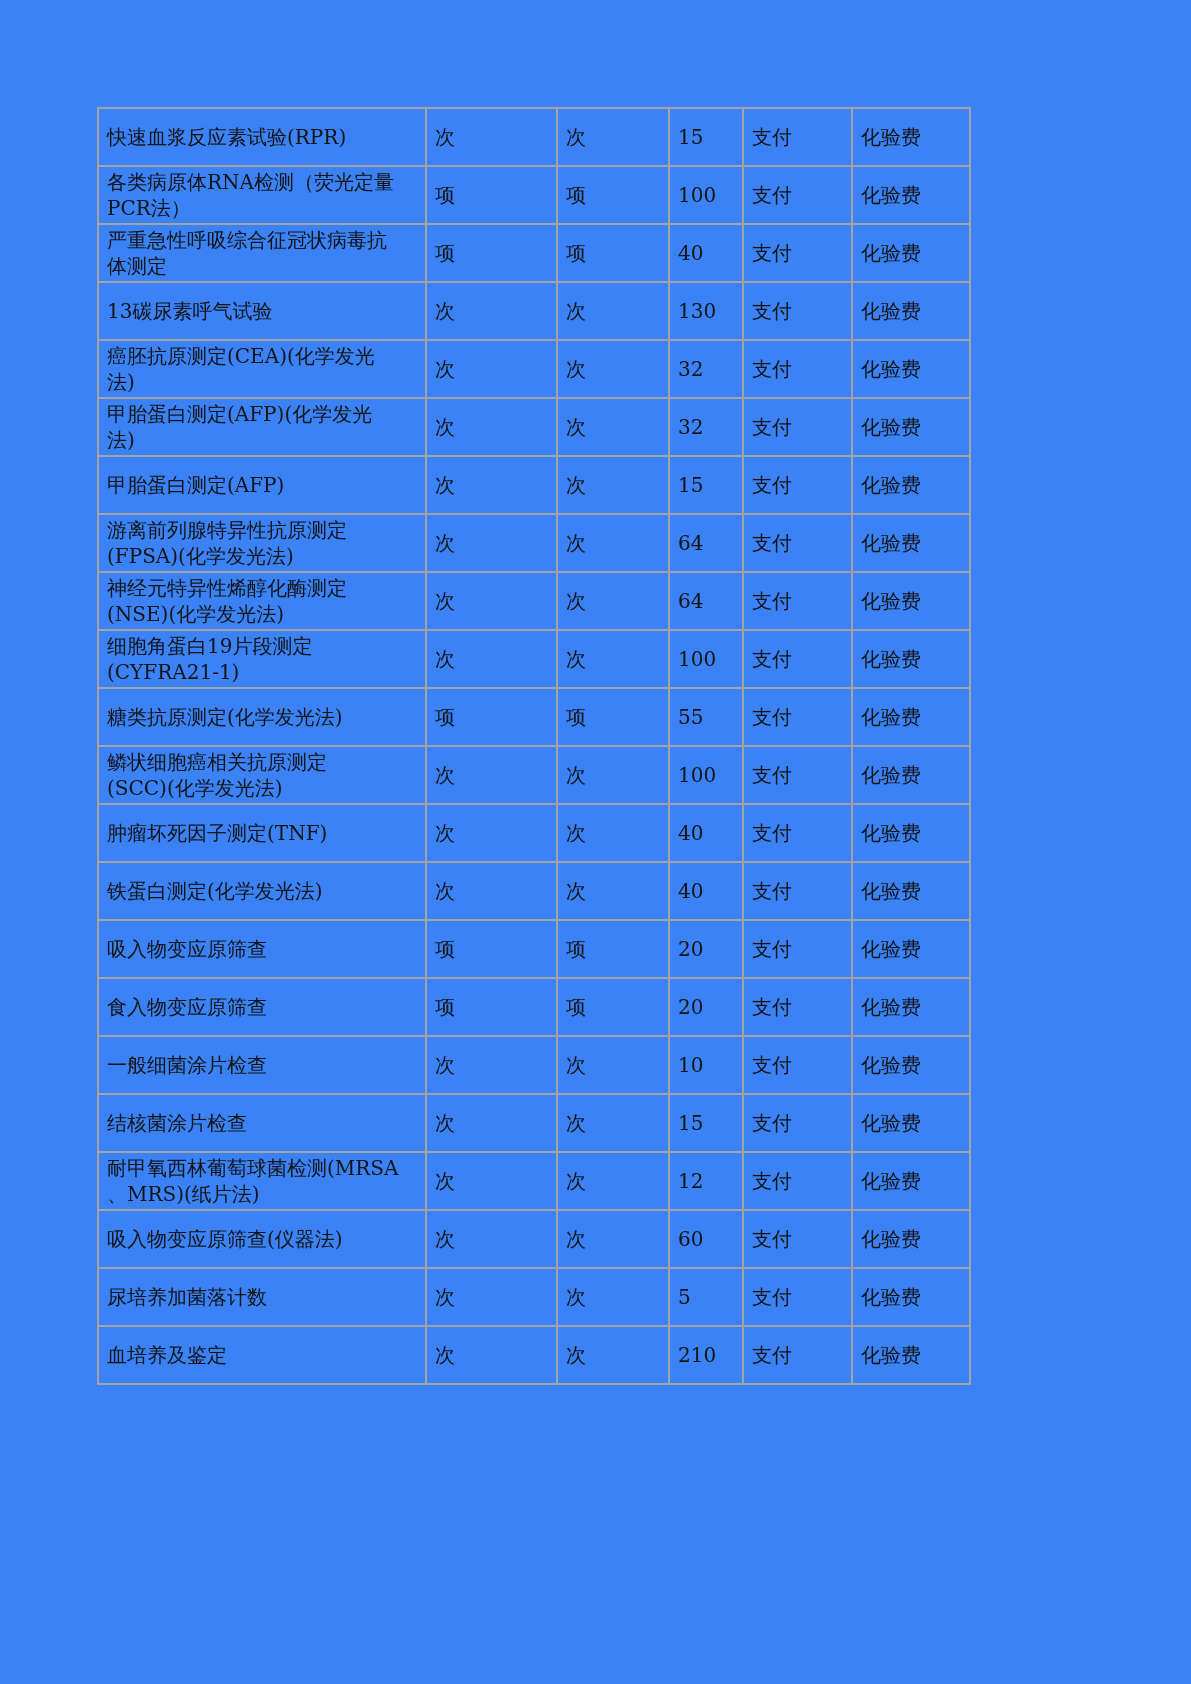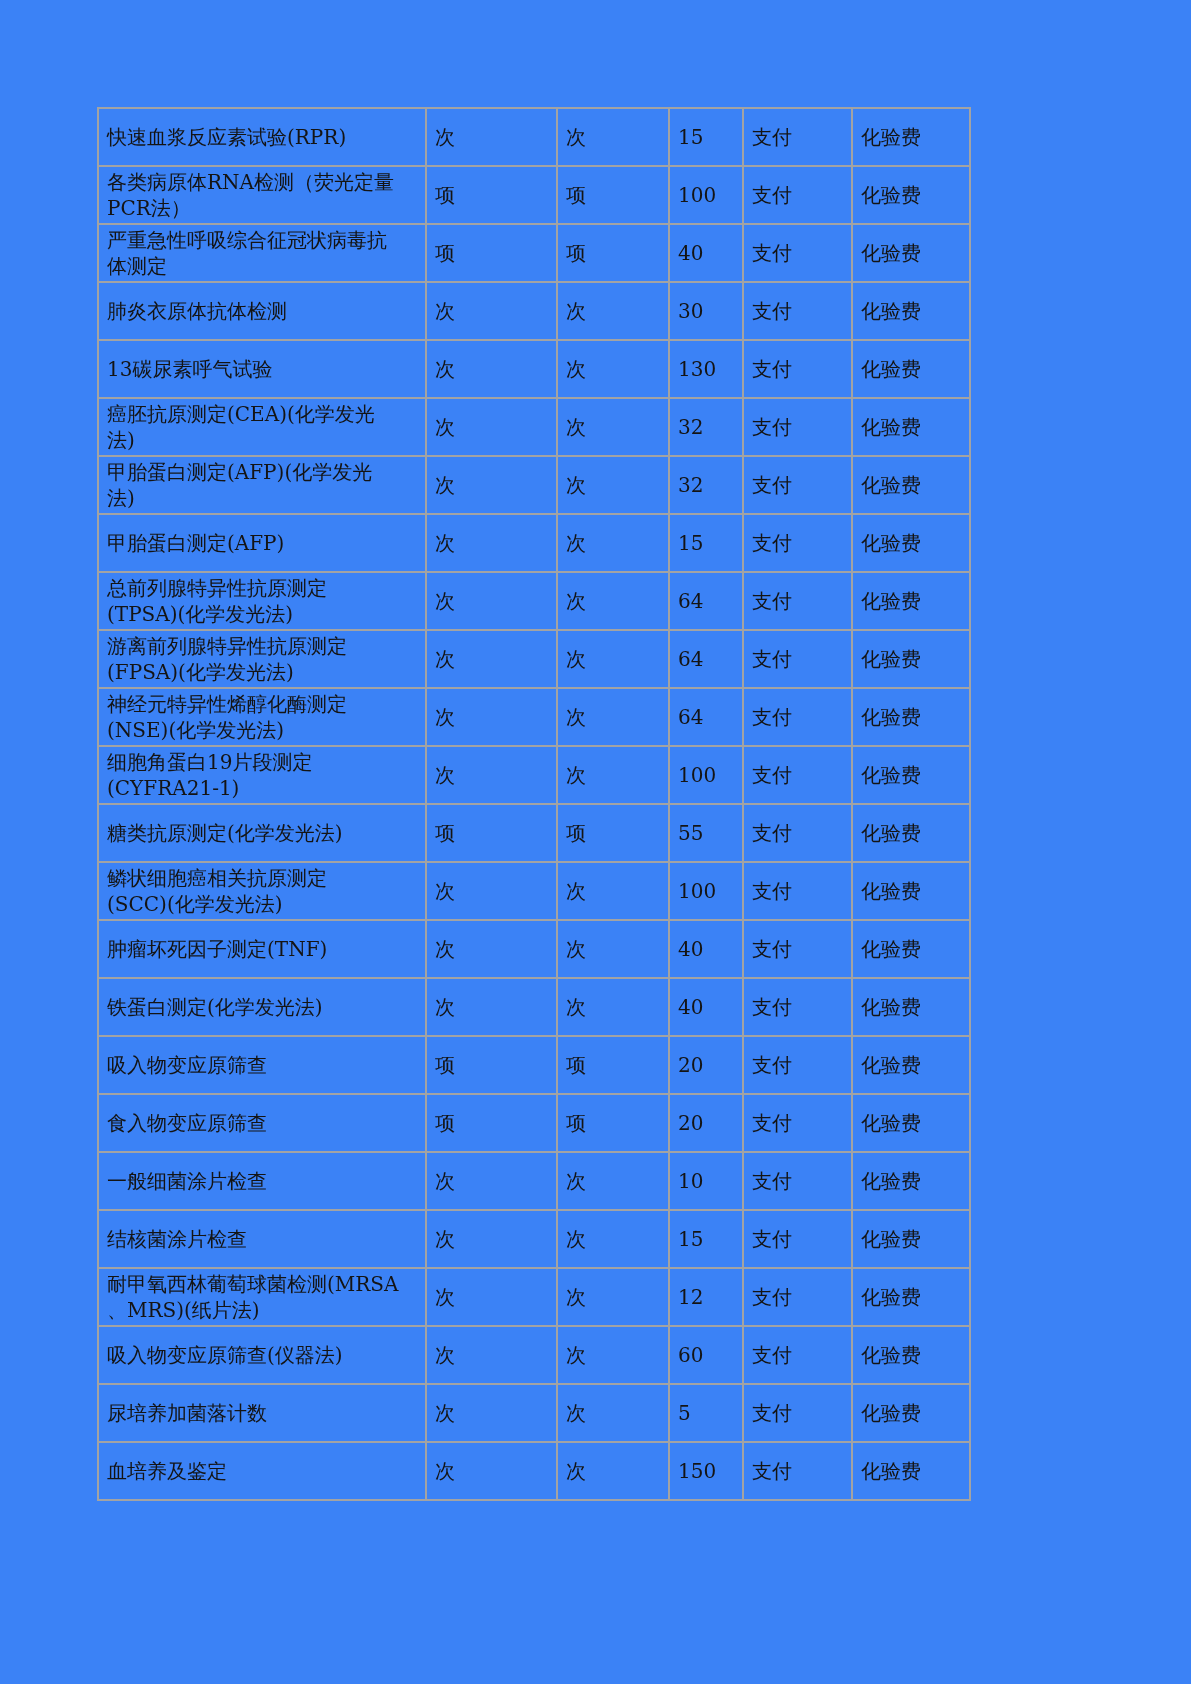--- a/index.html
+++ b/index.html
@@ -77,28 +77,20 @@
         <tr>
           <td class="c-name">严重急性呼吸综合征冠状病毒抗
 体测定</td>
           <td class="c-unit">项</td>
           <td class="c-unit">项</td>
           <td class="c-price">40</td>
           <td class="c-pay">支付</td>
           <td class="c-fee">化验费</td>
         </tr>
         <tr>
-          <td class="c-name">肺炎衣原体抗体检测</td>
-          <td class="c-unit">次</td>
-          <td class="c-unit">次</td>
-          <td class="c-price">30</td>
-          <td class="c-pay">支付</td>
-          <td class="c-fee">化验费</td>
-        </tr>
-        <tr>
           <td class="c-name">13碳尿素呼气试验</td>
           <td class="c-unit">次</td>
           <td class="c-unit">次</td>
           <td class="c-price">130</td>
           <td class="c-pay">支付</td>
           <td class="c-fee">化验费</td>
         </tr>
         <tr>
           <td class="c-name">癌胚抗原测定(CEA)(化学发光
 法)</td>
@@ -119,29 +111,20 @@
         </tr>
         <tr>
           <td class="c-name">甲胎蛋白测定(AFP)</td>
           <td class="c-unit">次</td>
           <td class="c-unit">次</td>
           <td class="c-price">15</td>
           <td class="c-pay">支付</td>
           <td class="c-fee">化验费</td>
         </tr>
         <tr>
-          <td class="c-name">总前列腺特异性抗原测定
-(TPSA)(化学发光法)</td>
-          <td class="c-unit">次</td>
-          <td class="c-unit">次</td>
-          <td class="c-price">64</td>
-          <td class="c-pay">支付</td>
-          <td class="c-fee">化验费</td>
-        </tr>
-        <tr>
           <td class="c-name">游离前列腺特异性抗原测定
 (FPSA)(化学发光法)</td>
           <td class="c-unit">次</td>
           <td class="c-unit">次</td>
           <td class="c-price">64</td>
           <td class="c-pay">支付</td>
           <td class="c-fee">化验费</td>
         </tr>
         <tr>
           <td class="c-name">神经元特异性烯醇化酶测定
@@ -248,19 +231,19 @@
           <td class="c-unit">次</td>
           <td class="c-unit">次</td>
           <td class="c-price">5</td>
           <td class="c-pay">支付</td>
           <td class="c-fee">化验费</td>
         </tr>
         <tr>
           <td class="c-name">血培养及鉴定</td>
           <td class="c-unit">次</td>
           <td class="c-unit">次</td>
-          <td class="c-price">150</td>
+          <td class="c-price">210</td>
           <td class="c-pay">支付</td>
           <td class="c-fee">化验费</td>
         </tr>
       </tbody>
   </table>
 </div>
 
 </body></html>

